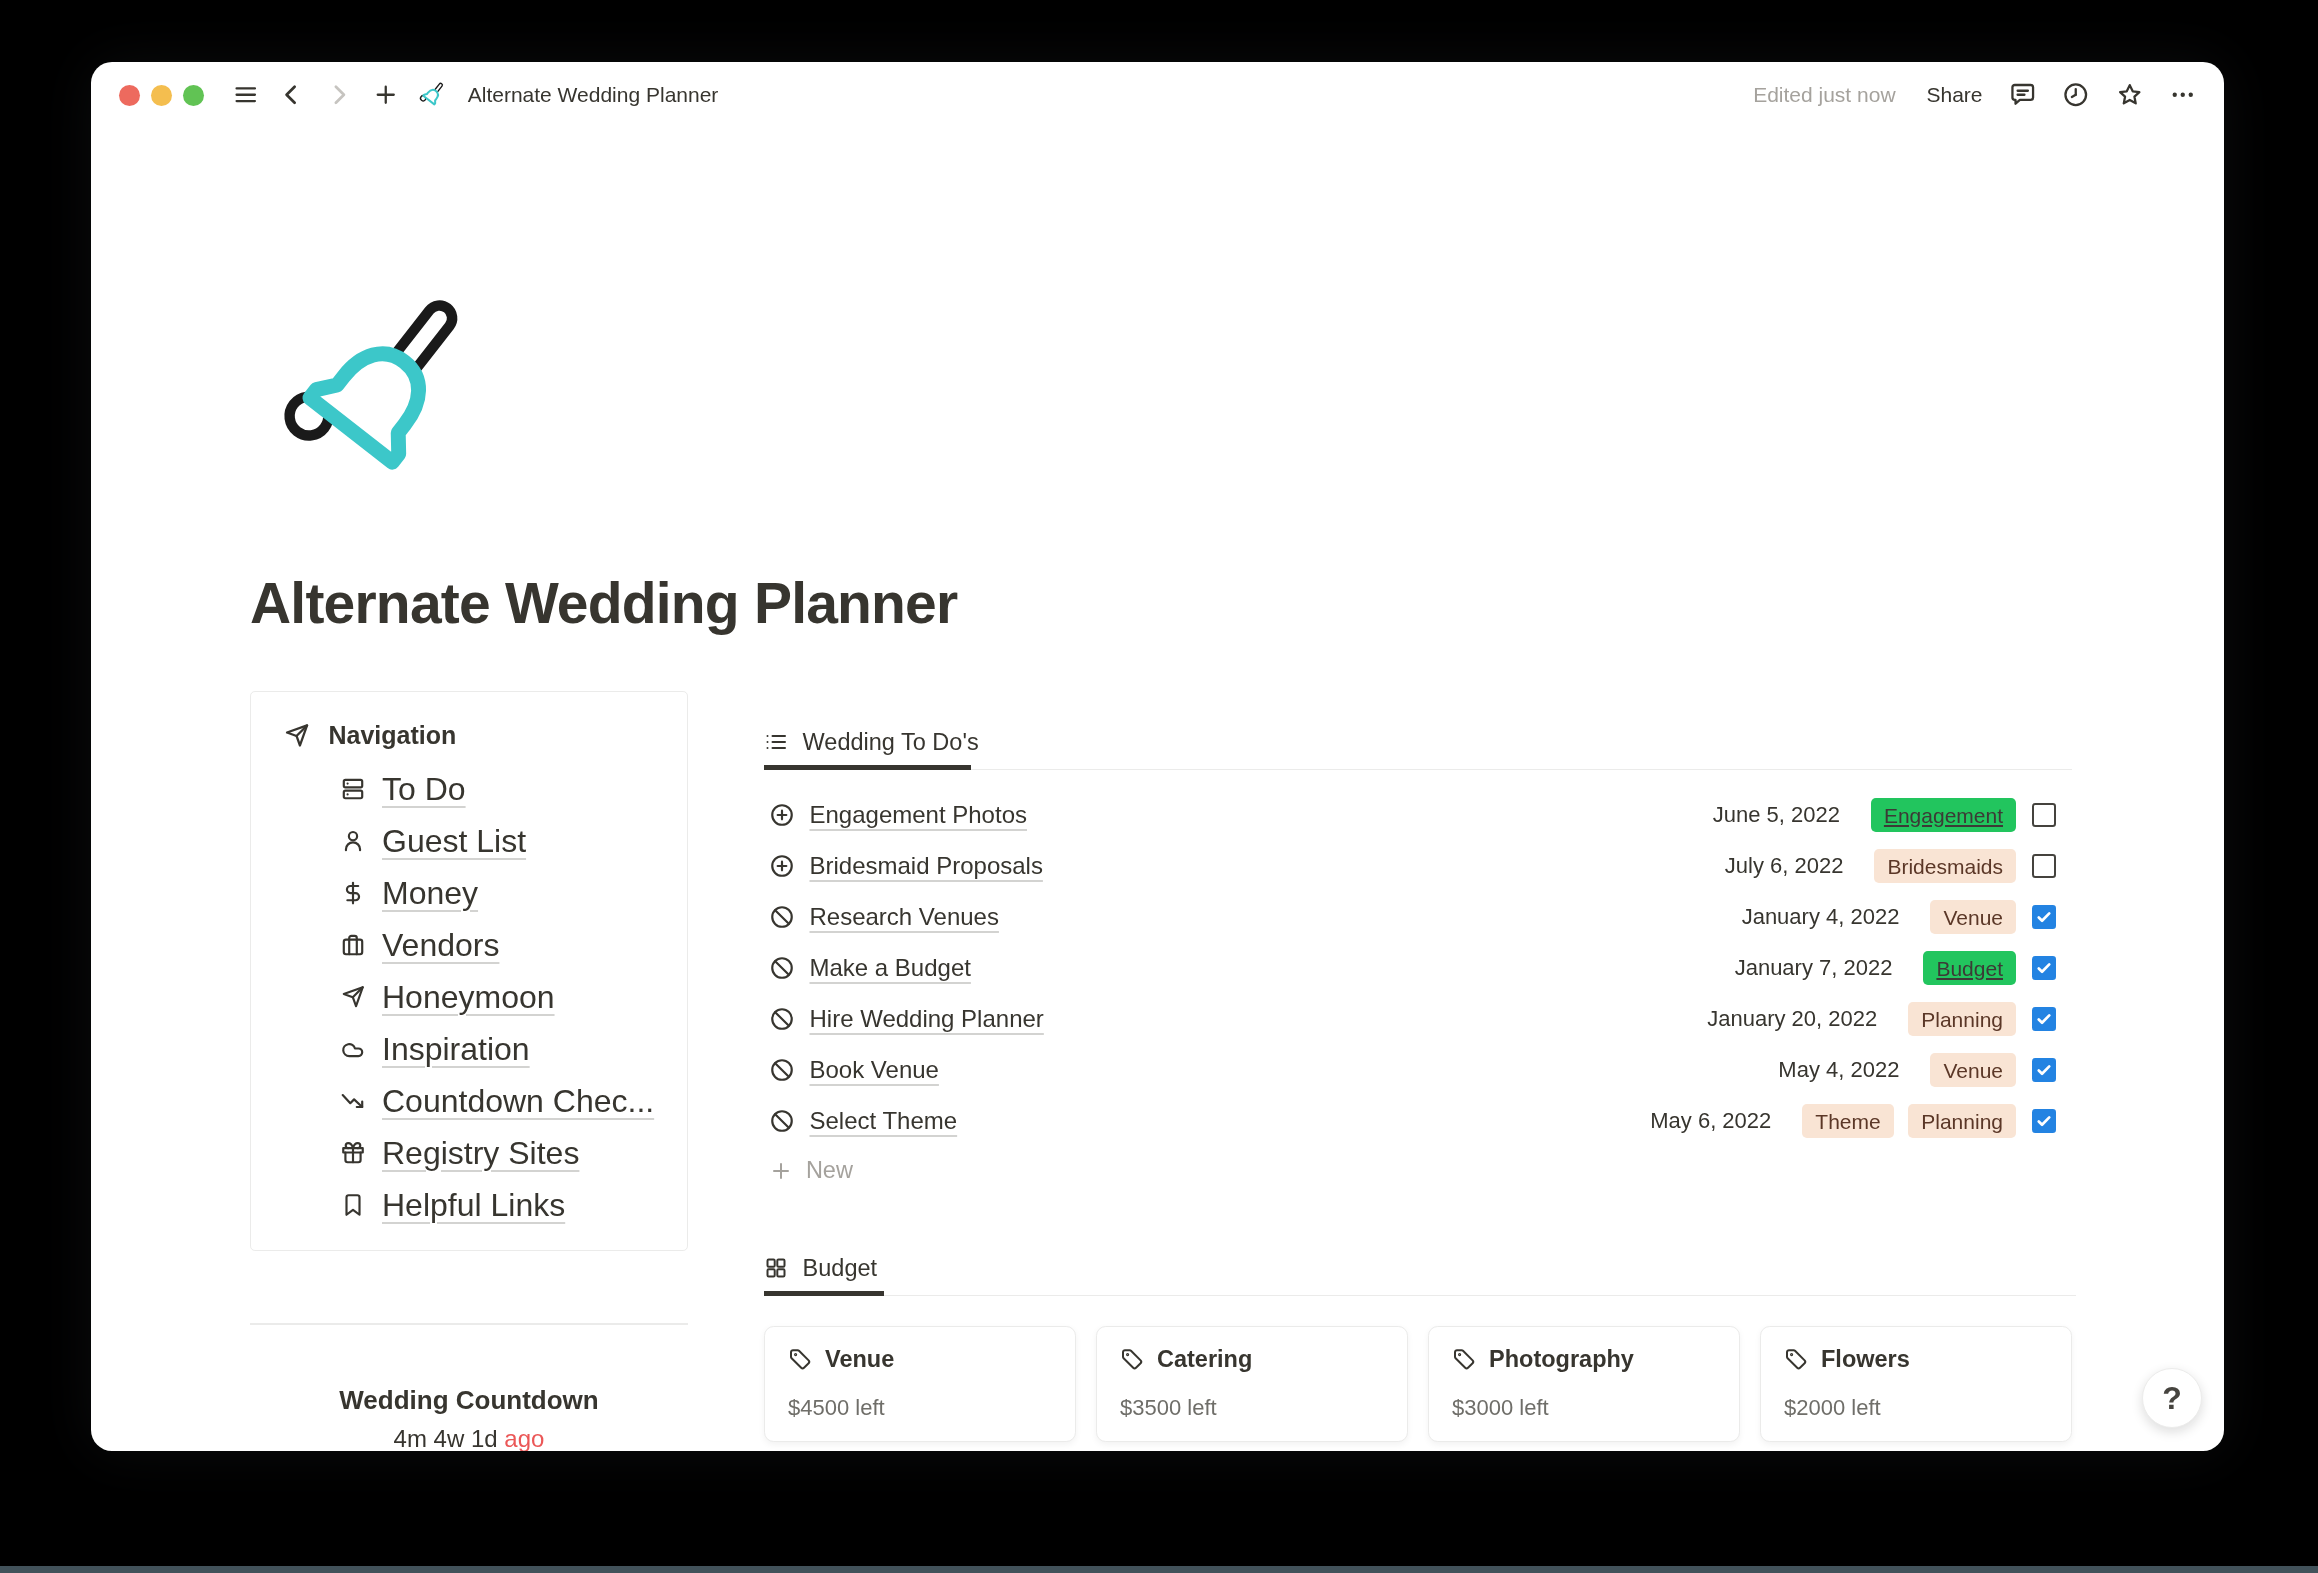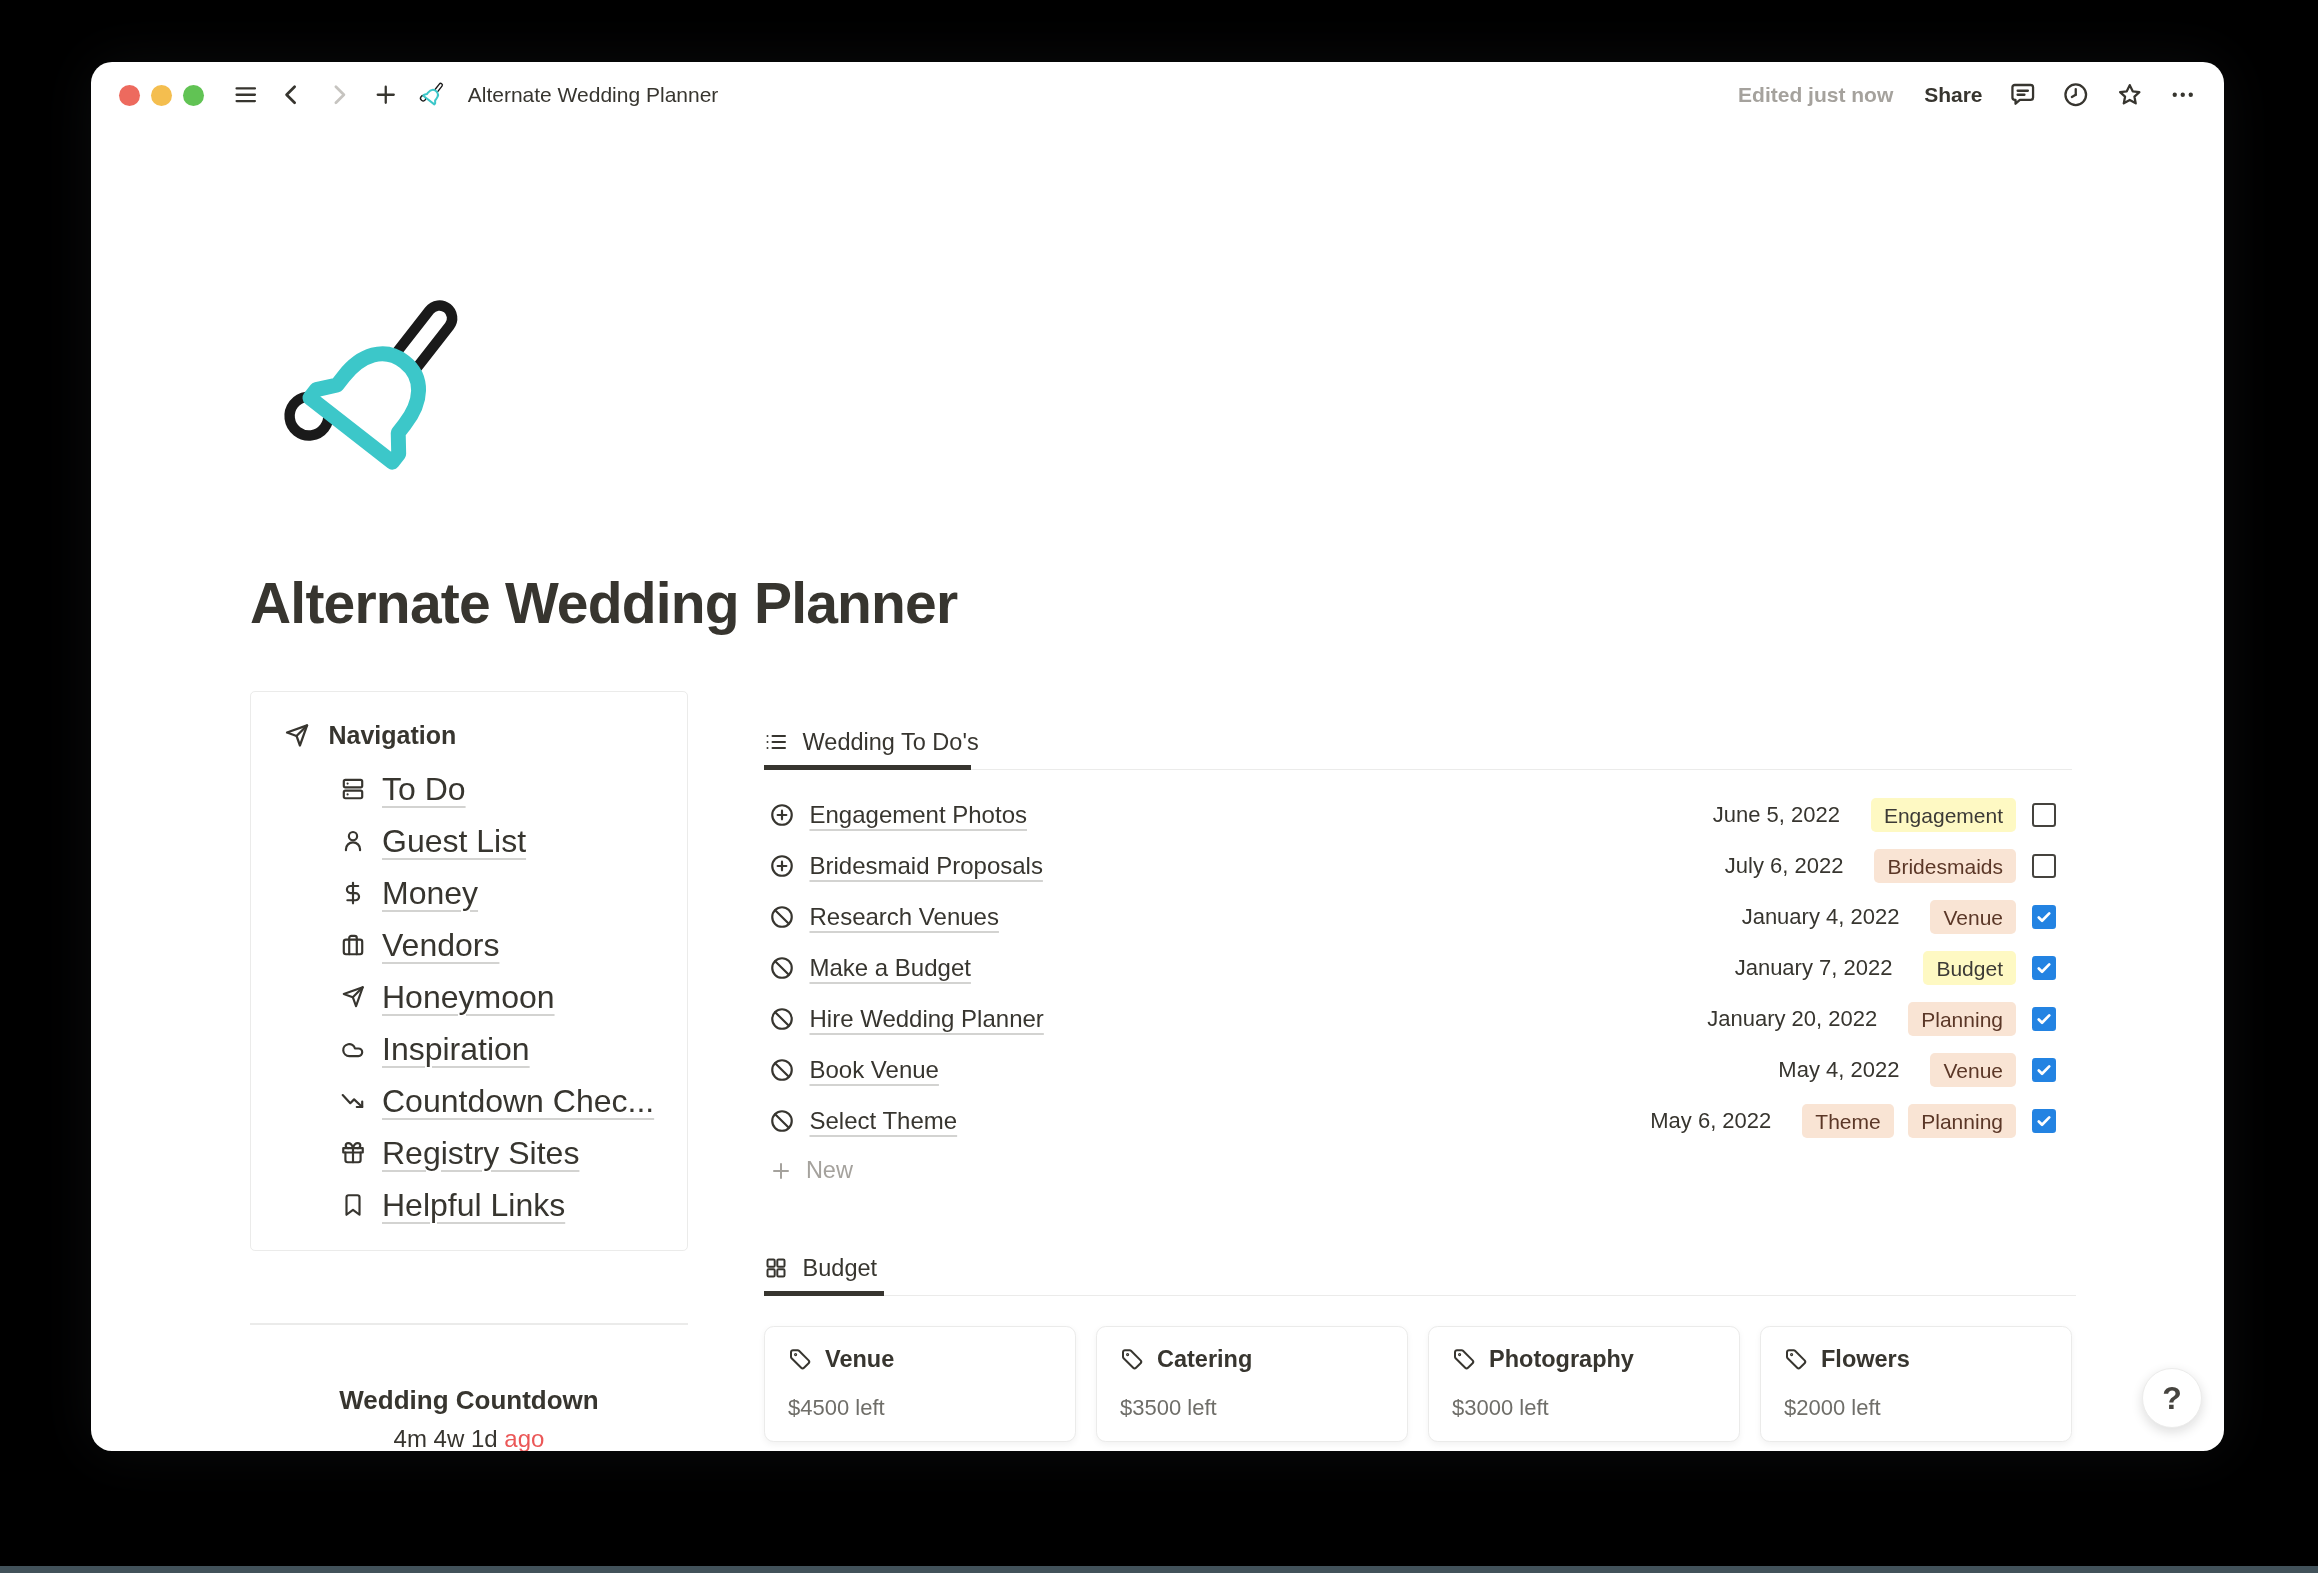--- a/index.html
+++ b/index.html
@@ -11,21 +11,21 @@
           border-radius:21px;overflow:hidden;box-shadow:0 0 57px rgba(120,130,140,.10);}
   svg.ic{stroke:#37352f;fill:none;stroke-width:2;stroke-linecap:round;stroke-linejoin:round;display:block;}
   svg.ic.dis{stroke:#c6c4c0;}
   
   .topbar{position:absolute;top:0;left:0;right:0;height:66px;display:flex;align-items:center;padding:0 27.5px;box-sizing:border-box;}
   .traffic{display:flex;gap:11.3px;margin-right:27.5px;}
   .light{width:21px;height:21px;border-radius:50%;}
   .tb-left{display:flex;align-items:center;gap:19.4px;}
   .tb-left svg{width:27.5px;height:27.5px;}
   .tb-title{font-size:21px;margin-left:3.2px;white-space:nowrap;}
-  .tb-right{margin-left:auto;display:flex;align-items:center;gap:26px;font-weight:bold;}
+  .tb-right{margin-left:auto;display:flex;align-items:center;gap:26px;}
   .tb-right svg{width:27.5px;height:27.5px;}
   .edited{color:#a5a29d;font-size:21px;margin-right:4.9px;}
   .share{font-size:21px;}
   
   .page-icon{position:absolute;left:193px;top:233px;width:182px;height:194px;cursor:pointer;}
   .page-icon svg{overflow:visible;width:100%;height:100%;}
   .page-title{position:absolute;left:159px;top:508px;font-size:57px;font-weight:700;letter-spacing:-0.8px;}
   
   .nav-card{position:absolute;left:159px;top:629px;width:438px;height:560px;border:1.6px solid #ebebea;
             border-radius:4.9px;background:#fff;box-sizing:border-box;}
@@ -55,21 +55,21 @@
   .ind-budget{width:120px;}
   .rows{padding-top:20px;}
   .row{height:51px;display:flex;align-items:center;padding:0 16px 0 4.9px;}
   .row-icon{margin-right:14.6px;}
   .row-icon svg{width:26px;height:26px;}
   .row-name{font-size:24px;font-weight:500;cursor:pointer;white-space:nowrap;}
   .row-spacer{flex:1;}
   .row-date{font-size:22px;white-space:nowrap;}
   .row-tags{display:flex;gap:14.6px;margin:0 16px 0 31px;}
   .tag{font-size:21px;line-height:21px;padding:6.5px 13px;border-radius:4.9px;white-space:nowrap;}
-  .tag-gray{background:#fef9c3;color:#3c3a36;}
+  .tag-gray{background:#22c55e;color:#3c3a36;text-decoration:underline;}
   .tag-peach{background:#f9e4d4;color:#5b3727;}
   .checkbox{width:24px;height:24px;box-sizing:border-box;border:2.4px solid #45433e;border-radius:3.2px;
             background:#fff;display:flex;align-items:center;justify-content:center;cursor:pointer;flex:none;}
   .checkbox svg{display:none;width:18px;height:18px;stroke:#fff;fill:none;stroke-width:3.6;
                 stroke-linecap:round;stroke-linejoin:round;}
   .checkbox.checked{background:#2383e2;border-color:#2383e2;}
   .checkbox.checked svg{display:block;}
   .new-row{margin-top:1.6px;height:45px;display:flex;align-items:center;gap:13px;color:#a5a29d;
            padding-left:4.9px;cursor:pointer;}
   .new-row svg{width:24px;height:24px;stroke:#a5a29d;}

